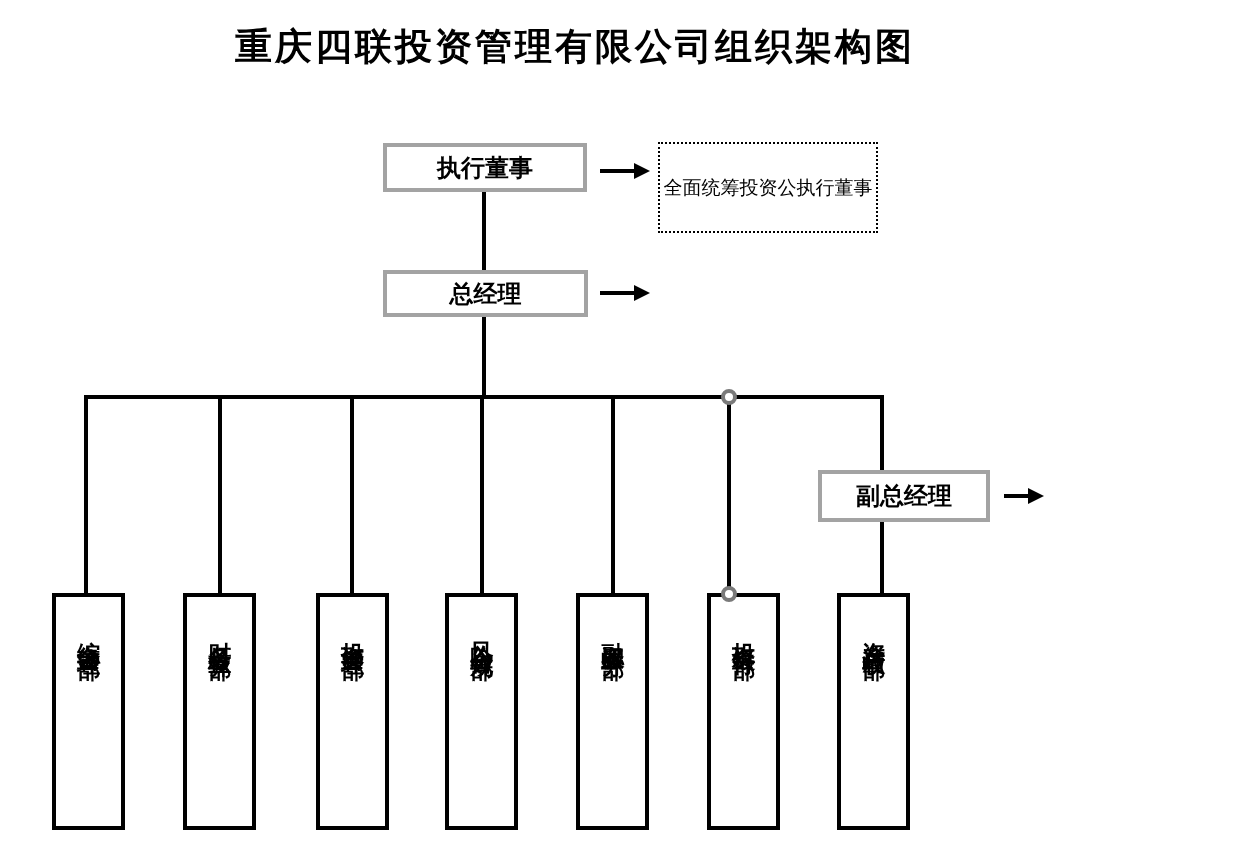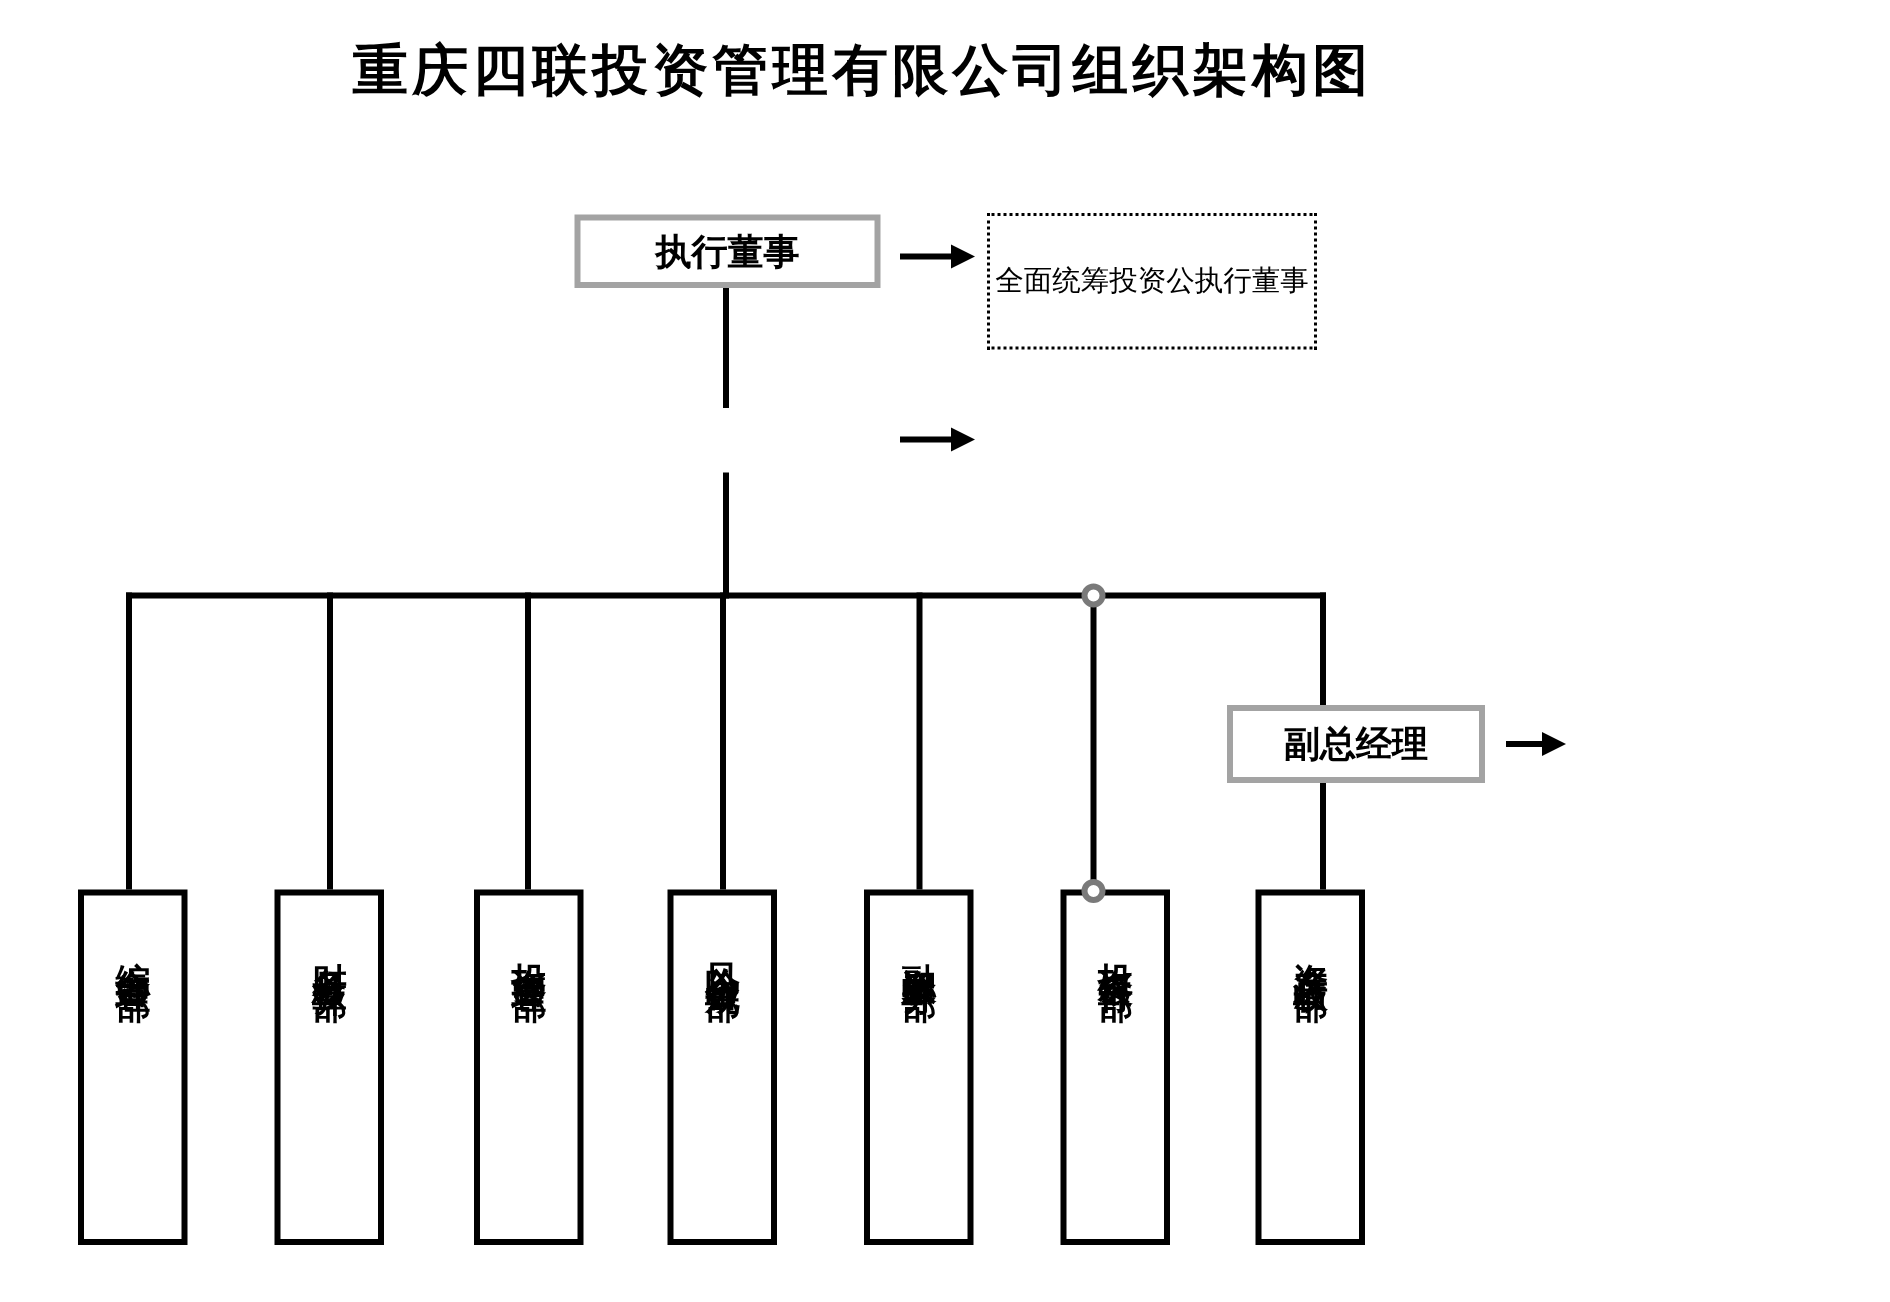--- a/index.html
+++ b/index.html
@@ -72,20 +72,23 @@
   <div class="abs line" style="left:727px;top:395px;width:4px;height:199px;"></div>
   <div class="abs line" style="left:880px;top:395px;width:4px;height:79px;"></div>
   <div class="abs line" style="left:880px;top:520px;width:4px;height:75px;"></div>
 
   <div class="abs ring" style="left:721px;top:389px;"></div>
   <div class="abs ring" style="left:721px;top:586px;"></div>
 
   <div class="abs rolebox exec">
     <span>执行董事</span>
   </div>
+  <div class="abs rolebox gm">
+    <span>总经理</span>
+  </div>
   <div class="abs rolebox dgm">
     <span>副总经理</span>
   </div>
 
   <div class="abs shaft" style="left:600px;top:169px;width:36px;"></div>
   <div class="abs head" style="left:634px;top:163px;"></div>
   <div class="abs shaft" style="left:600px;top:291px;width:36px;"></div>
   <div class="abs head" style="left:634px;top:285px;"></div>
   <div class="abs shaft" style="left:1004px;top:494px;width:26px;"></div>
   <div class="abs head" style="left:1028px;top:488px;"></div>

